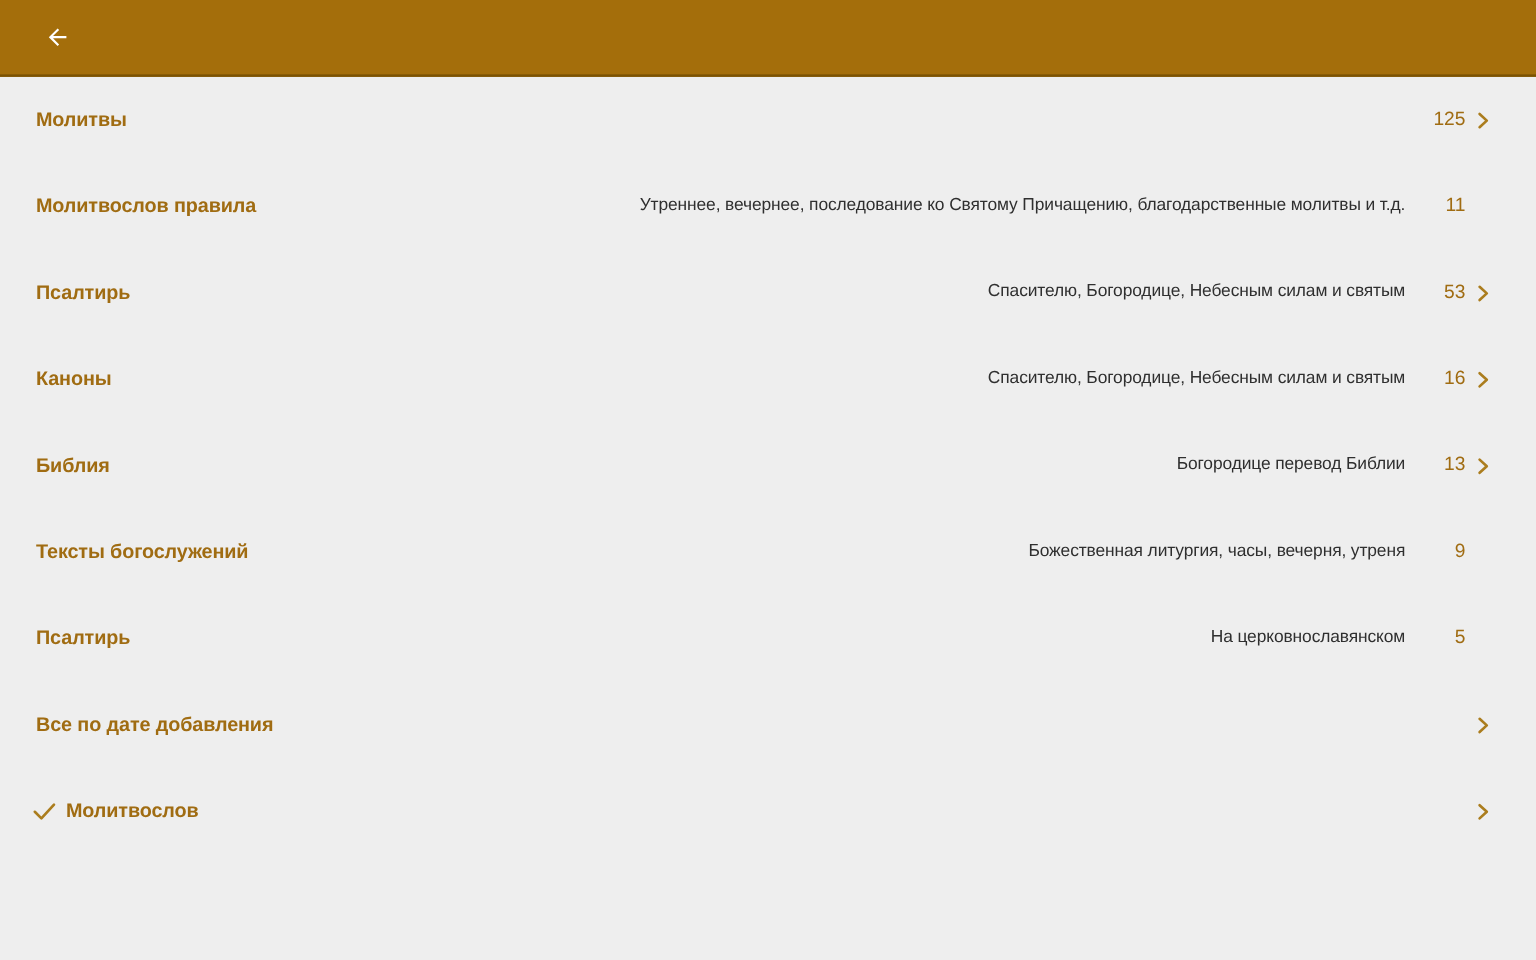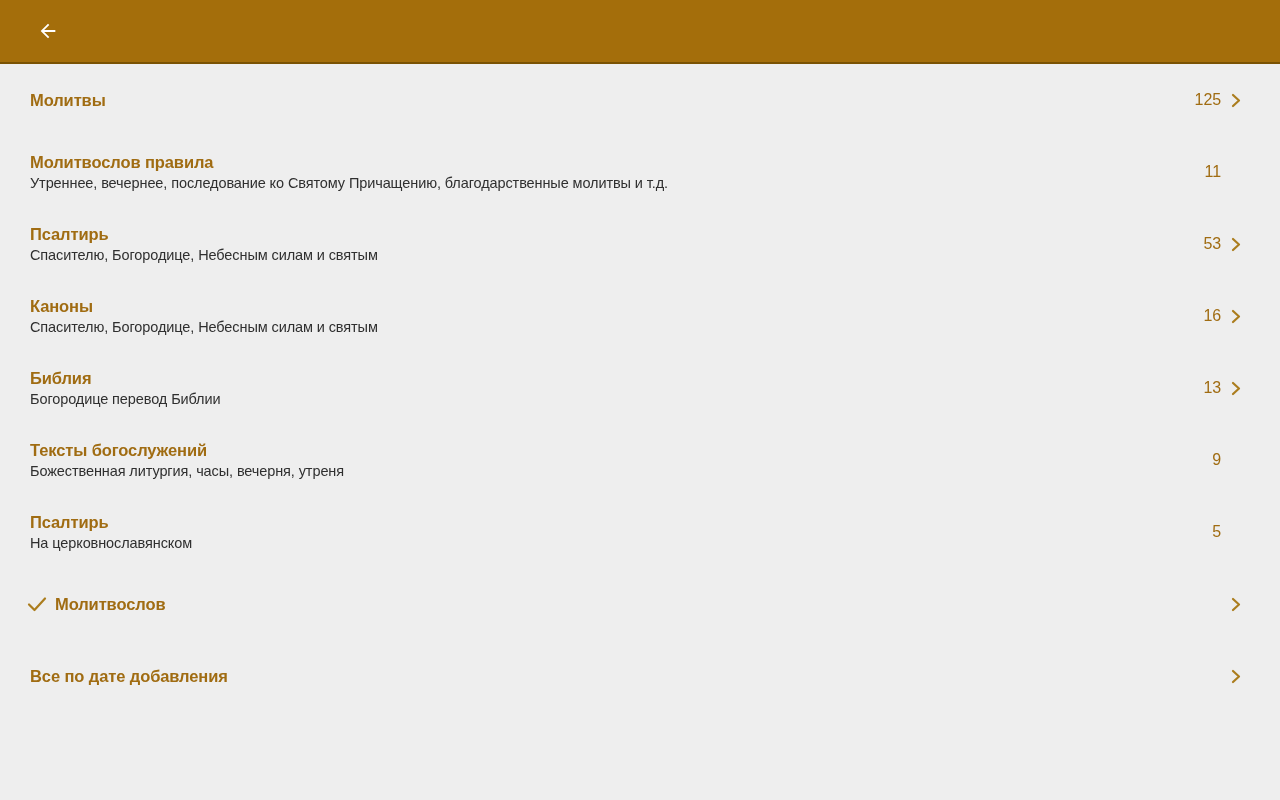--- a/index.html
+++ b/index.html
@@ -34,22 +34,22 @@
   .row{
     height:72px;
     display:flex;
     align-items:center;
     padding:0 38px 0 30px;
     cursor:pointer;
   }
   .row-text{
     flex:1;
     display:flex;
-    flex-direction:column;
-    justify-content:center;
+    flex-direction:row;
+    justify-content:space-between;
     min-width:0;
   }
   .row-title{
     font-size:16.5px;
     font-weight:bold;
     color:var(--accent);
     line-height:22px;
     white-space:nowrap;
   }
   .row-subtitle{
@@ -57,21 +57,21 @@
     color:var(--subtitle);
     line-height:20px;
     white-space:nowrap;
   }
   .row-count{
     font-size:16px;
     font-weight:500;
     color:var(--accent);
     text-align:right;
     min-width:34px;
-    margin-left:0;
+    margin-left:16px;
   }
   .chev{
     width:12px;
     margin-left:9px;
     display:flex;
     align-items:center;
     justify-content:center;
     flex:0 0 auto;
   }
   .row.single{padding-left:30px;}
@@ -181,36 +181,36 @@
       <div class="row-subtitle">На церковнославянском</div>
     </div>
     <div class="row-count">5</div>
     <span class="chev" style="visibility: hidden;">
       <svg width="10" height="15" viewBox="0 0 10 15">
           <polyline points="2,2 8,7.5 2,13" fill="none" stroke="#AB7D1E" stroke-width="2.2" stroke-linecap="round" stroke-linejoin="round"></polyline>
         </svg>
     </span>
   </div>
 
+  <div class="row single">
+    <div class="row-title">Все по дате добавления</div>
+    <span class="chev">
+      <svg width="10" height="15" viewBox="0 0 10 15">
+          <polyline points="2,2 8,7.5 2,13" fill="none" stroke="#AB7D1E" stroke-width="2.2" stroke-linecap="round" stroke-linejoin="round"></polyline>
+        </svg>
+    </span>
+  </div>
+
   <div class="row single checked">
     <span class="check">
       <svg width="20" height="17" viewBox="0 0 20 17">
           <polyline points="2,8.5 7.5,14 18,2.5" fill="none" stroke="#AB7D1E" stroke-width="2.2" stroke-linecap="round" stroke-linejoin="round"></polyline>
         </svg>
     </span>
     <div class="row-title">Молитвослов</div>
     <span class="chev">
       <svg width="10" height="15" viewBox="0 0 10 15">
           <polyline points="2,2 8,7.5 2,13" fill="none" stroke="#AB7D1E" stroke-width="2.2" stroke-linecap="round" stroke-linejoin="round"></polyline>
         </svg>
     </span>
   </div>
 
-  <div class="row single">
-    <div class="row-title">Все по дате добавления</div>
-    <span class="chev">
-      <svg width="10" height="15" viewBox="0 0 10 15">
-          <polyline points="2,2 8,7.5 2,13" fill="none" stroke="#AB7D1E" stroke-width="2.2" stroke-linecap="round" stroke-linejoin="round"></polyline>
-        </svg>
-    </span>
-  </div>
-
 </main>
 
 </body></html>

